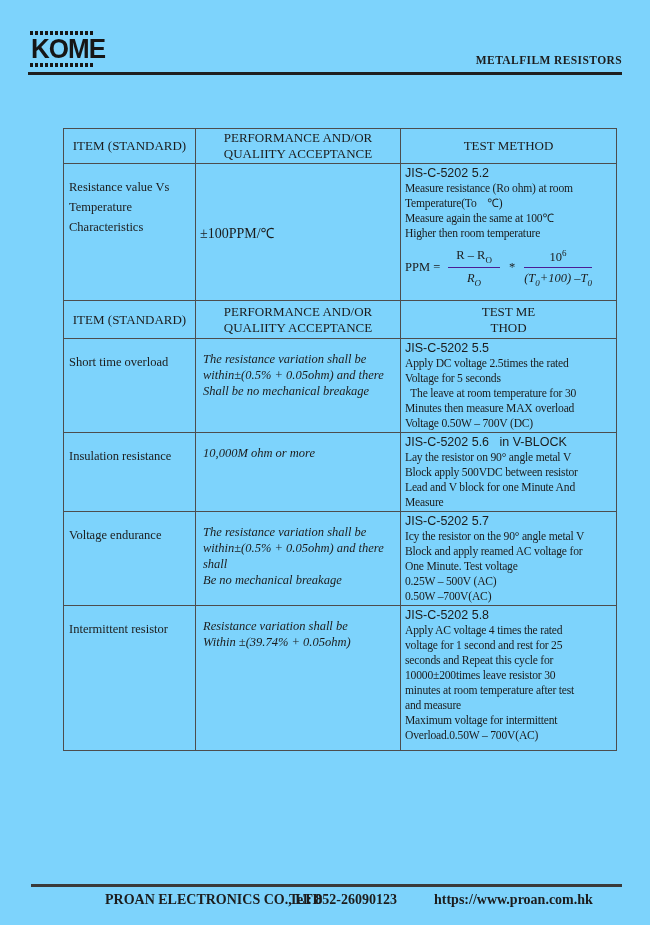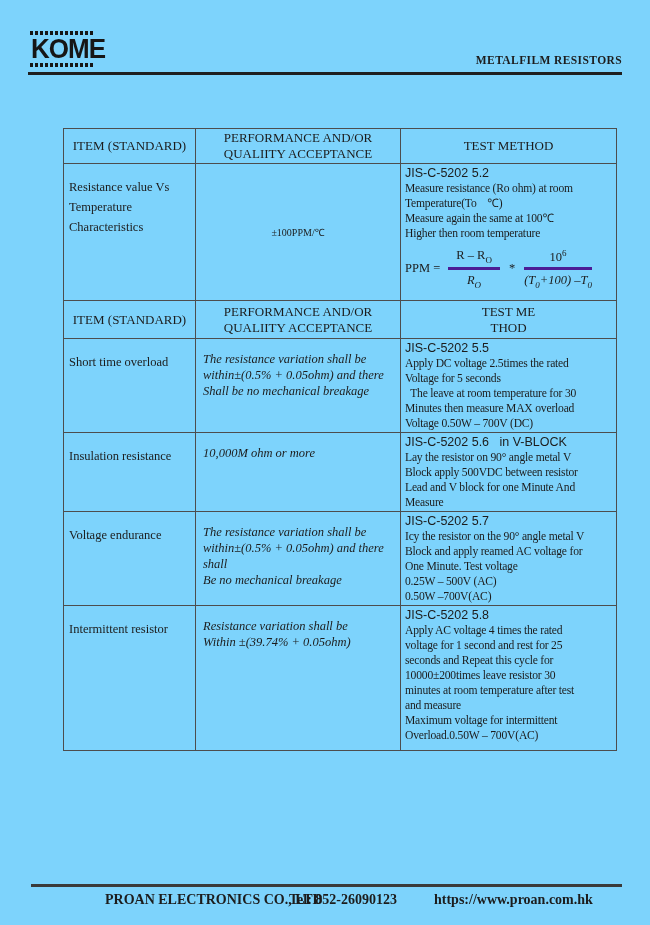--- a/index.html
+++ b/index.html
@@ -34,38 +34,38 @@
     text-align:center;vertical-align:middle !important;
     font-size:13px;line-height:16px;white-space:pre-line;
   }
   .item-cell{
     padding:13px 3px 2px 5px;font-size:12.5px;line-height:20px;white-space:pre;
   }
   .perf-cell{
     padding:12px 3px 2px 7px;font-size:12.5px;line-height:16px;white-space:pre;font-style:italic;
   }
   .perf-center{
-    vertical-align:middle !important;text-align:center;
-    font-size:10px;padding:0 4px;
+    vertical-align:middle !important;
+    font-size:14px;padding:0 4px;
   }
   .method-cell{padding:1px 0 1px 4px;}
   .method-standard{
     font-family:"Liberation Sans",sans-serif;font-size:12.5px;line-height:16px;
     white-space:pre;letter-spacing:0;
   }
   .method-text{
     font-size:11.6px;line-height:15px;white-space:pre;letter-spacing:-0.2px;
   }
   
   .formula{
     display:flex;align-items:center;gap:8px;margin-top:7px;
     font-size:12.5px;letter-spacing:0;
   }
   .frac{display:inline-flex;flex-direction:column;align-items:stretch;text-align:center;}
-  .frac .num{border-bottom:3px solid #4c1d95;padding:0 8px 2px;}
+  .frac .num{border-bottom:1px solid #4c1d95;padding:0 8px 2px;}
   .frac .den{padding-top:3px;font-style:italic;}
   .formula sub{font-size:9px;}
   .formula sup{font-size:9px;}
   .formula .op{padding:0 1px;}
 
   
   .footer-rule{position:absolute;left:31px;width:591px;top:884px;height:2.5px;background:#3a3a3a;}
   .footer-item{position:absolute;top:892px;font-weight:bold;font-size:14px;color:#1c1c1c;}
   .f-company{left:105px;}
   .f-tel{left:289px;}

